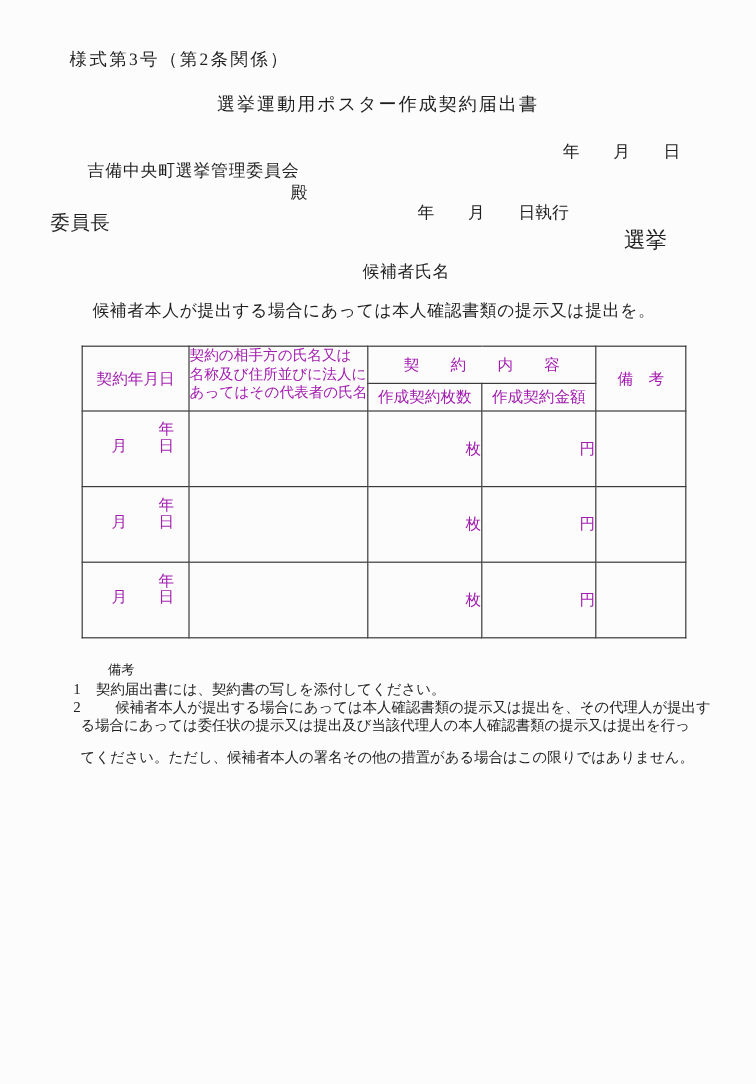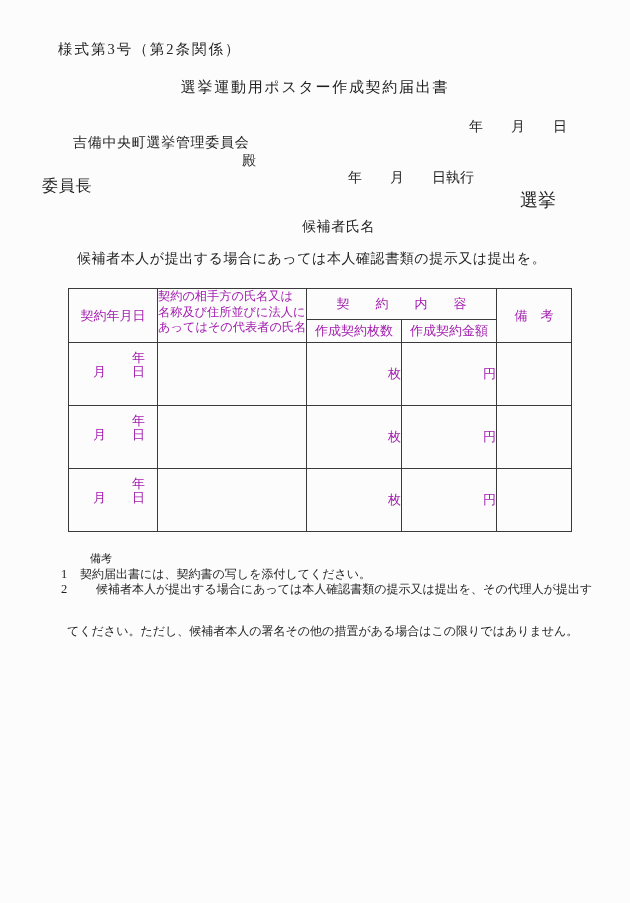--- a/index.html
+++ b/index.html
@@ -131,15 +131,16 @@
     </tbody>
   </table>
 
   <div class="abs notes-heading">備考</div>
 
   <div class="abs note-num n1-num">1</div>
   <div class="abs note-line n1-l0">契約届出書には、契約書の写しを添付してください。</div>
 
   <div class="abs note-num n2-num">2</div>
   <div class="abs note-line n2-l0">候補者本人が提出する場合にあっては本人確認書類の提示又は提出を、その代理人が提出す</div>
+  <div class="abs note-line n2-l1">る場合にあっては委任状の提示又は提出及び当該代理人の本人確認書類の提示又は提出を行っ</div>
   <div class="abs note-line n2-l2">てください。ただし、候補者本人の署名その他の措置がある場合はこの限りではありません。</div>
 
 </div>
 
 </body></html>

